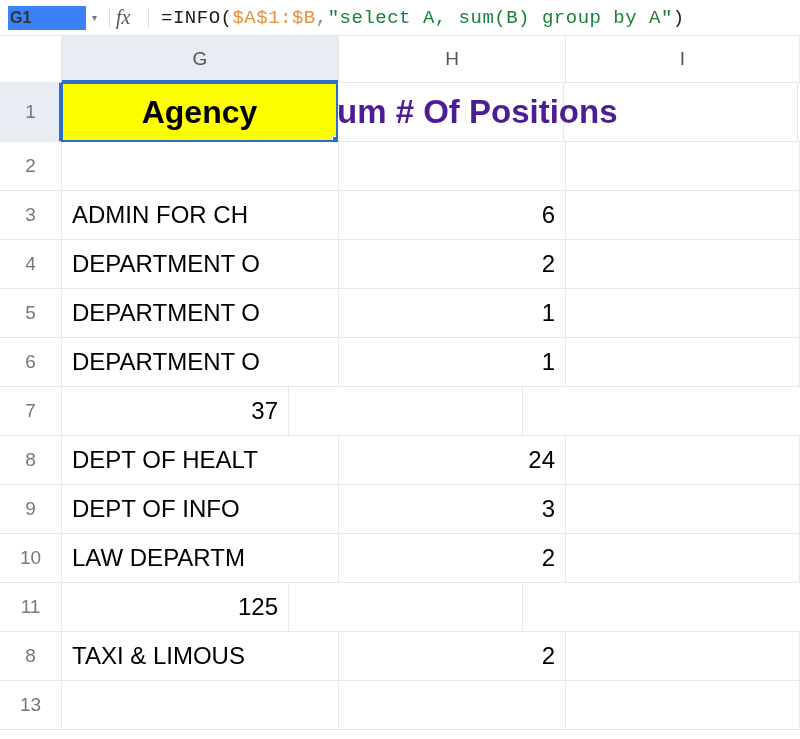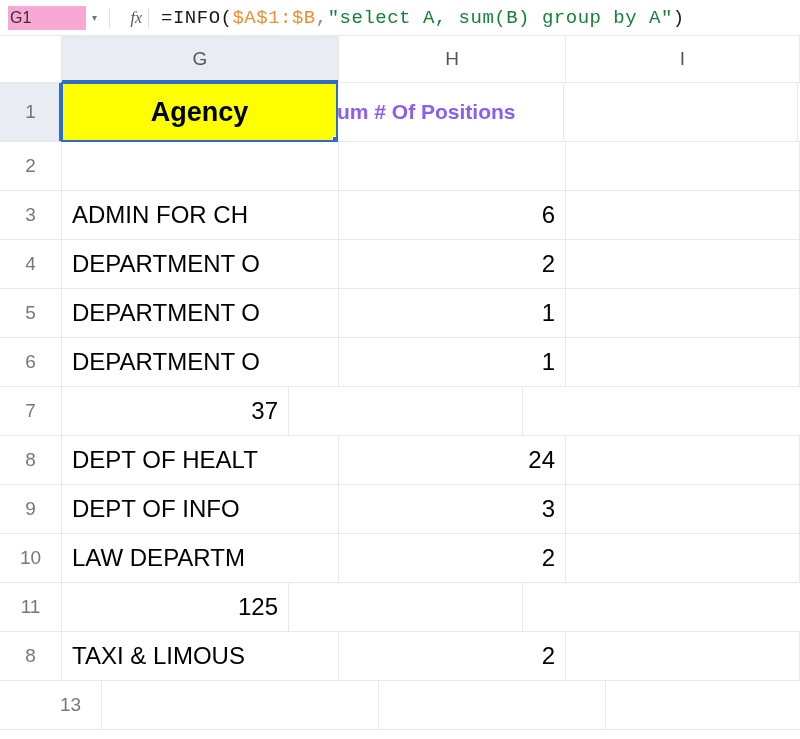--- a/index.html
+++ b/index.html
@@ -20,42 +20,43 @@
       background: #fff;
       border-bottom: 1px solid #e8e8e8;
       padding: 0 8px;
       gap: 6px;
     }
     .name-box {
       width: 78px;
       height: 24px;
       font-size: 16px;
       color: #333;
-      background: #f9a8d4;
+      background: #3b82f6;
       border: none;
       outline: none;
       padding: 0 2px;
+      font-weight: bold;
     }
     .name-divider {
       width: 1px;
       height: 20px;
       background: #ddd;
     }
     .name-box-arrow {
       font-size: 10px;
       color: #777;
       padding-right: 6px;
     }
     .fx-label {
       font-family: Georgia, 'Times New Roman', serif;
       font-style: italic;
-      font-size: 16px;
+      font-size: 20px;
       color: #555;
       width: 26px;
-      text-align: right;
+      text-align: left;
     }
     .fx-divider {
       width: 1px;
       height: 20px;
       background: #ddd;
       margin-right: 6px;
     }
     .formula-input {
       flex: 1;
       font-family: Consolas, 'Courier New', monospace;
@@ -155,49 +156,49 @@
       white-space: nowrap;
       position: relative;
     }
     .cell.col-g { width: 277px; flex: 0 0 277px; }
     .cell.col-h { width: 227px; flex: 0 0 227px; justify-content: flex-end; }
     .cell.col-i { width: 234px; flex: 0 0 234px; }
 
     
     .r1 { height: 59px; }
     .rn { height: 49px; }
-    .r13 { height: 49px; padding-left: 40px; }
+    .r13 { height: 49px; }
 
     
     .cell.active {
       background: #fdff00;
       border: 2px solid #2e6dc7;
       margin: -1px -1px -1px -1px;
       font-weight: 700;
-      font-size: 27px;
+      font-size: 32px;
       justify-content: center;
       z-index: 3;
     }
     
     .fill-handle {
       position: absolute;
       width: 9px;
       height: 9px;
       background: #2e6dc7;
       border: 1px solid #fff;
       bottom: -5px;
       right: -5px;
       z-index: 5;
     }
 
     
     .header-h {
       font-weight: 700;
-      font-size: 21px;
-      color: #8b5cf6;
+      font-size: 33px;
+      color: #4c1d95;
       position: absolute;
       left: 0;
       top: 50%;
       transform: translateY(-50%);
       padding-left: 0;
     }
   </style>
 </head>
 <body>
 

